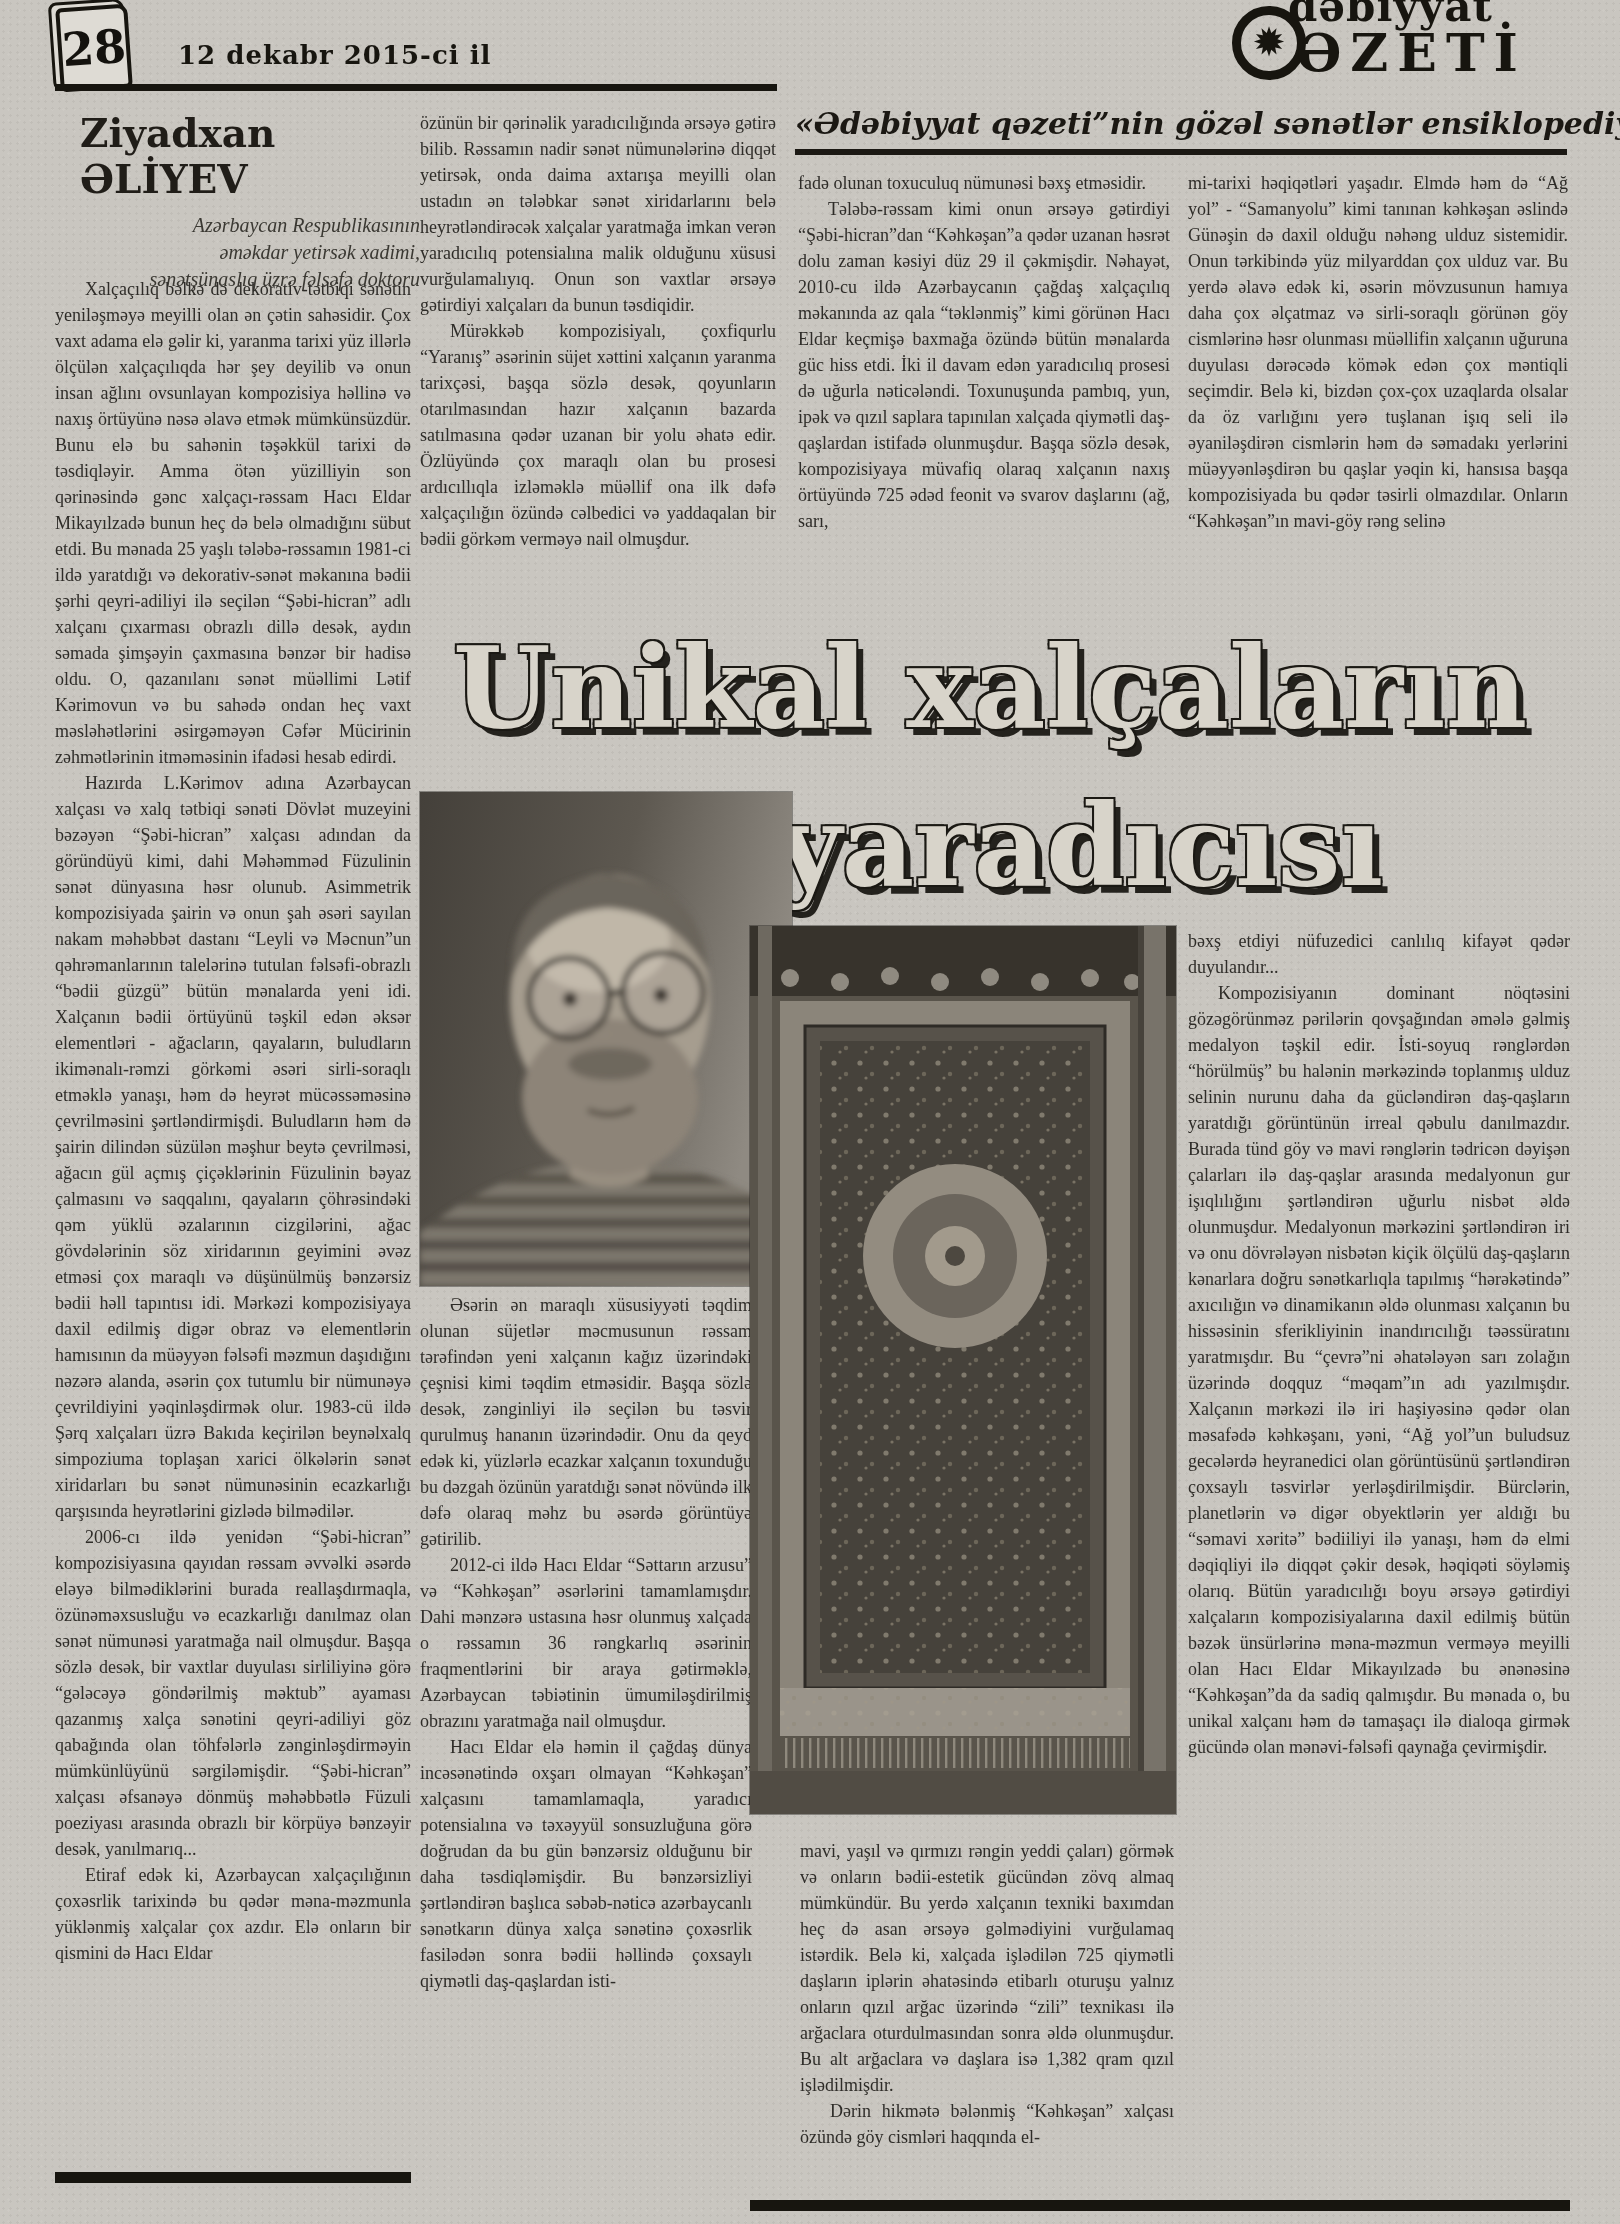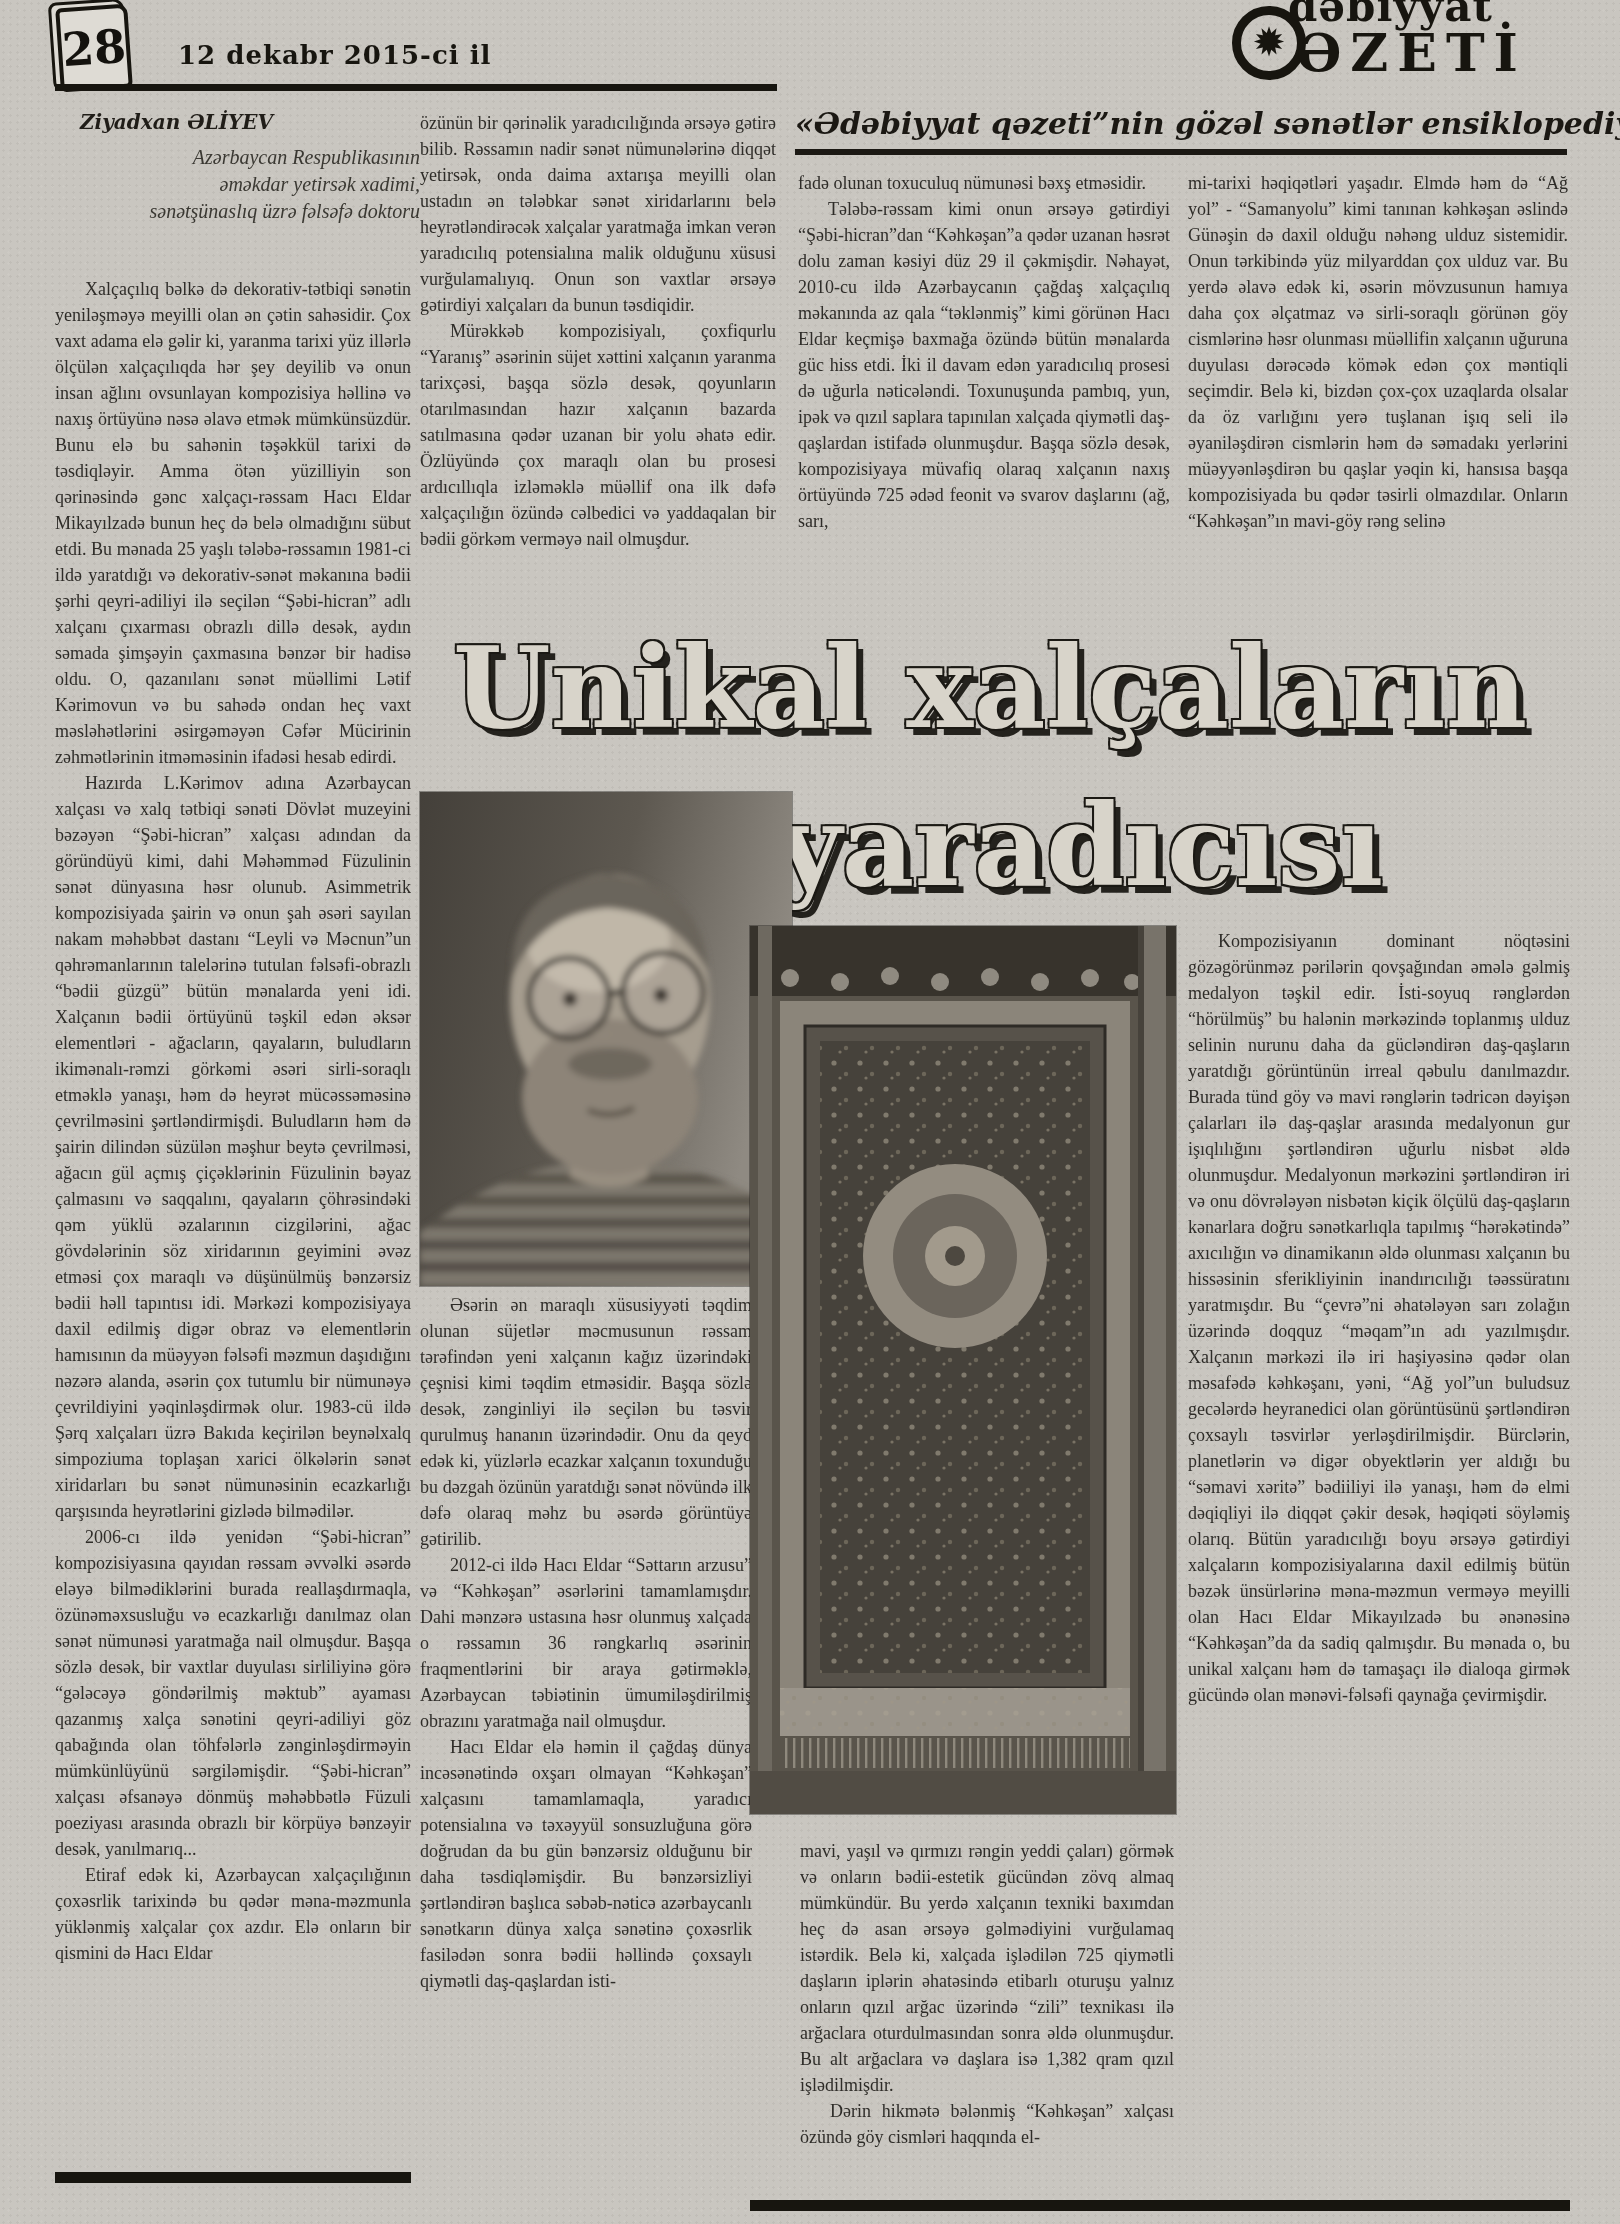--- a/index.html
+++ b/index.html
@@ -22,22 +22,22 @@
   .logo{position:absolute;left:1232px;top:-16px;width:360px;height:110px;}
   .logo .emblem{position:absolute;left:0;top:22px;width:56px;height:56px;border:9px solid #17150f;
     border-radius:50%;display:flex;align-items:center;justify-content:center;}
   .logo .emblem span{font-size:40px;line-height:40px;color:#17150f;}
   .logo .l1{position:absolute;left:56px;top:-2px;font-family:"DejaVu Serif",serif;
     font-weight:bold;font-size:42px;color:#17150f;letter-spacing:1px;}
   .logo .l2{position:absolute;left:64px;top:38px;font-family:"DejaVu Serif",serif;
     font-weight:bold;font-size:52px;color:#17150f;letter-spacing:9px;}
   
   .byline{position:absolute;left:80px;top:110px;width:340px;}
-  .byline .name{font-family:"DejaVu Serif",serif;font-weight:bold;font-style:italic;
-    font-size:20px;color:#201d18;margin-bottom:10px;}
+  .byline .name{font-family:"DejaVu Serif",serif;font-weight:bold;
+    font-size:39px;color:#201d18;margin-bottom:10px;}
   .byline .creds p{margin:0;text-align:right;font-style:italic;font-size:20px;
     line-height:27px;color:#3a3832;}
   
   .kicker{position:absolute;left:795px;top:106px;width:772px;
     font-family:"DejaVu Serif",serif;font-weight:bold;font-style:italic;font-size:30px;
     color:#1b1813;padding-bottom:8px;border-bottom:6px solid #1b1813;white-space:nowrap;}
   
   .col{position:absolute;overflow:hidden;font-size:18px;line-height:26px;
     text-align:justify;color:#2e2c28;}
   .col p{margin:0;text-indent:30px;}
@@ -115,20 +115,21 @@
   <div class="col" id="col2b">
       <p>Əsərin ən maraqlı xüsusiyyəti təqdim olunan süjetlər məcmusunun rəssam tərəfindən yeni xalçanın kağız üzərindəki çeşnisi kimi təqdim etməsidir. Başqa sözlə desək, zənginliyi ilə seçilən bu təsvir qurulmuş hananın üzərindədir. Onu da qeyd edək ki, yüzlərlə ecazkar xalçanın toxunduğu bu dəzgah özünün yaratdığı sənət növündə ilk dəfə olaraq məhz bu əsərdə görüntüyə gətirilib.</p>
       <p>2012-ci ildə Hacı Eldar “Səttarın arzusu” və “Kəhkəşan” əsərlərini tamamlamışdır. Dahi mənzərə ustasına həsr olunmuş xalçada o rəssamın 36 rəngkarlıq əsərinin fraqmentlərini bir araya gətirməklə, Azərbaycan təbiətinin ümumiləşdirilmiş obrazını yaratmağa nail olmuşdur.</p>
       <p>Hacı Eldar elə həmin il çağdaş dünya incəsənətində oxşarı olmayan “Kəhkəşan” xalçasını tamamlamaqla, yaradıcı potensialına və təxəyyül sonsuzluğuna görə doğrudan da bu gün bənzərsiz olduğunu bir daha təsdiqləmişdir. Bu bənzərsizliyi şərtləndirən başlıca səbəb-nəticə azərbaycanlı sənətkarın dünya xalça sənətinə çoxəsrlik fasilədən sonra bədii həllində çoxsaylı qiymətli daş-qaşlardan isti-</p>
     </div>
   <div class="col" id="bottomMid">
       <p class="noind">mavi, yaşıl və qırmızı rəngin yeddi çaları) görmək və onların bədii-estetik gücündən zövq almaq mümkündür. Bu yerdə xalçanın texniki baxımdan heç də asan ərsəyə gəlmədiyini vurğulamaq istərdik. Belə ki, xalçada işlədilən 725 qiymətli daşların iplərin əhatəsində etibarlı oturuşu yalnız onların qızıl arğac üzərində “zili” texnikası ilə arğaclara oturdulmasından sonra əldə olunmuşdur. Bu alt arğaclara və daşlara isə 1,382 qram qızıl işlədilmişdir.</p>
       <p>Dərin hikmətə bələnmiş “Kəhkəşan” xalçası özündə göy cismləri haqqında el-</p>
     </div>
   <div class="col" id="col4b">
+      <p class="noind">bəxş etdiyi nüfuzedici canlılıq kifayət qədər duyulandır...</p>
       <p>Kompozisiyanın dominant nöqtəsini gözəgörünməz pərilərin qovşağından əmələ gəlmiş medalyon təşkil edir. İsti-soyuq rənglərdən “hörülmüş” bu halənin mərkəzində toplanmış ulduz selinin nurunu daha da gücləndirən daş-qaşların yaratdığı görüntünün irreal qəbulu danılmazdır. Burada tünd göy və mavi rənglərin tədricən dəyişən çalarları ilə daş-qaşlar arasında medalyonun gur işıqlılığını şərtləndirən uğurlu nisbət əldə olunmuşdur. Medalyonun mərkəzini şərtləndirən iri və onu dövrələyən nisbətən kiçik ölçülü daş-qaşların kənarlara doğru sənətkarlıqla tapılmış “hərəkətində” axıcılığın və dinamikanın əldə olunması xalçanın bu hissəsinin sferikliyinin inandırıcılığı təəssüratını yaratmışdır. Bu “çevrə”ni əhatələyən sarı zolağın üzərində doqquz “məqam”ın adı yazılmışdır. Xalçanın mərkəzi ilə iri haşiyəsinə qədər olan məsafədə kəhkəşanı, yəni, “Ağ yol”un buludsuz gecələrdə heyranedici olan görüntüsünü şərtləndirən çoxsaylı təsvirlər yerləşdirilmişdir. Bürclərin, planetlərin və digər obyektlərin yer aldığı bu “səmavi xəritə” bədiiliyi ilə yanaşı, həm də elmi dəqiqliyi ilə diqqət çəkir desək, həqiqəti söyləmiş olarıq. Bütün yaradıcılığı boyu ərsəyə gətirdiyi xalçaların kompozisiyalarına daxil edilmiş bütün bəzək ünsürlərinə məna-məzmun verməyə meyilli olan Hacı Eldar Mikayılzadə bu ənənəsinə “Kəhkəşan”da da sadiq qalmışdır. Bu mənada o, bu unikal xalçanı həm də tamaşaçı ilə dialoqa girmək gücündə olan mənəvi-fəlsəfi qaynağa çevirmişdir.</p>
     </div>
 
   <div class="photo" id="portrait">
     <svg width="372" height="494" viewBox="0 0 372 494" xmlns="http://www.w3.org/2000/svg">
       <defs>
         <linearGradient id="pbg" x1="0" y1="0" x2="1" y2="0.3">
           <stop offset="0" stop-color="#44403a"></stop>
             <stop offset="0.55" stop-color="#5d5850"></stop>
           <stop offset="1" stop-color="#8f8a82"></stop>

